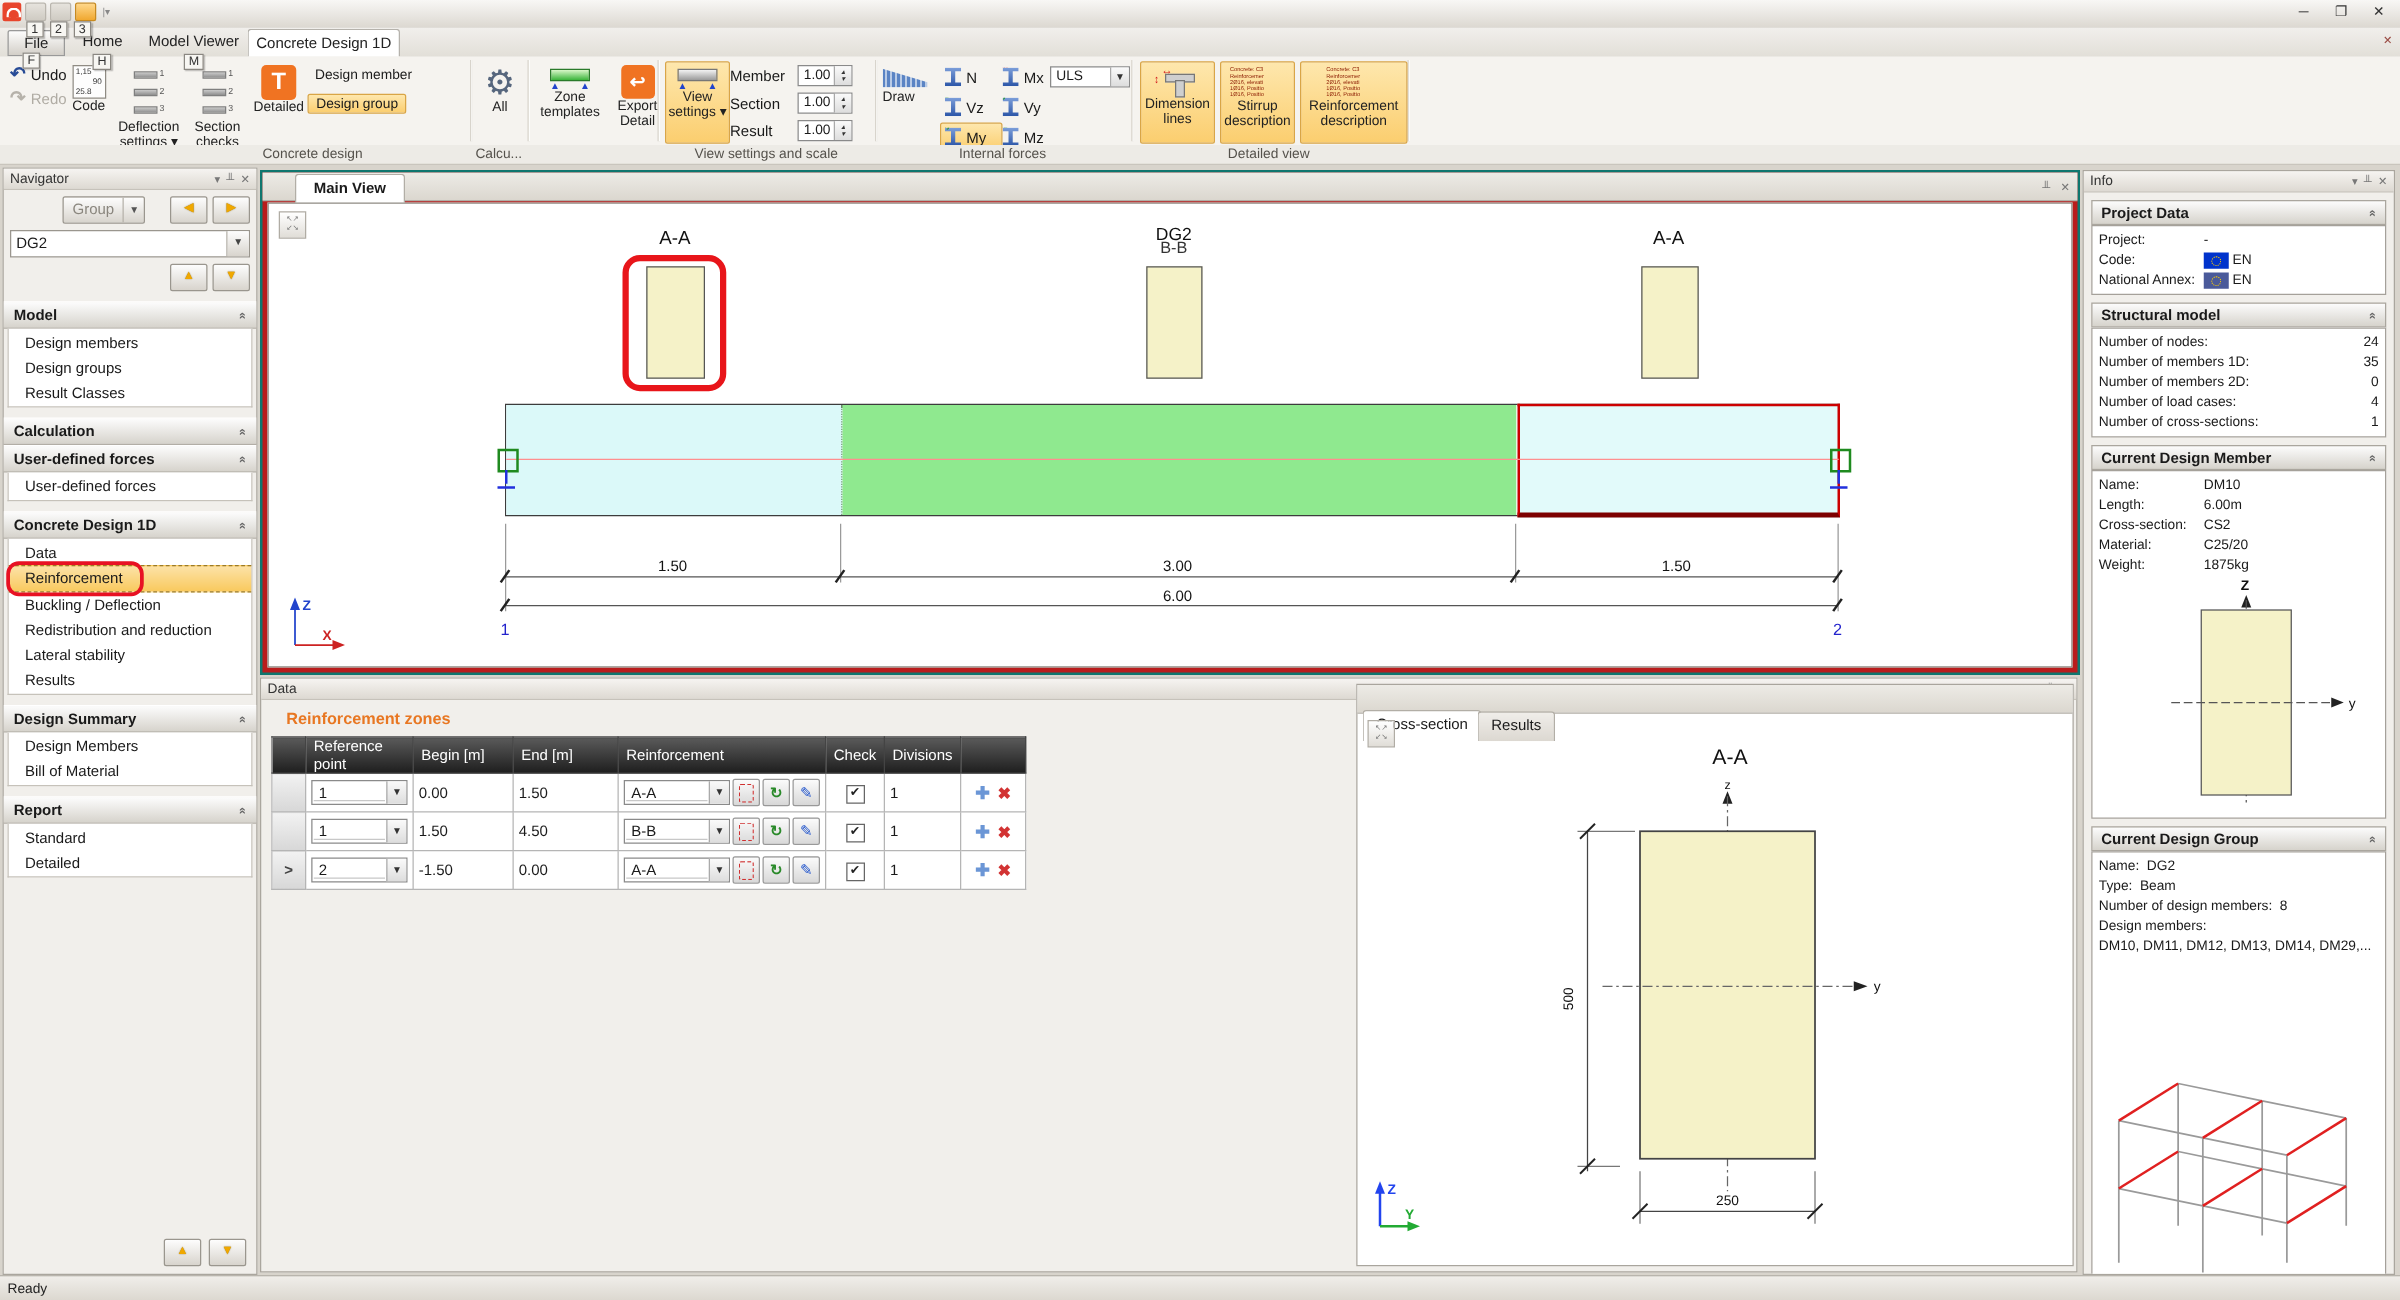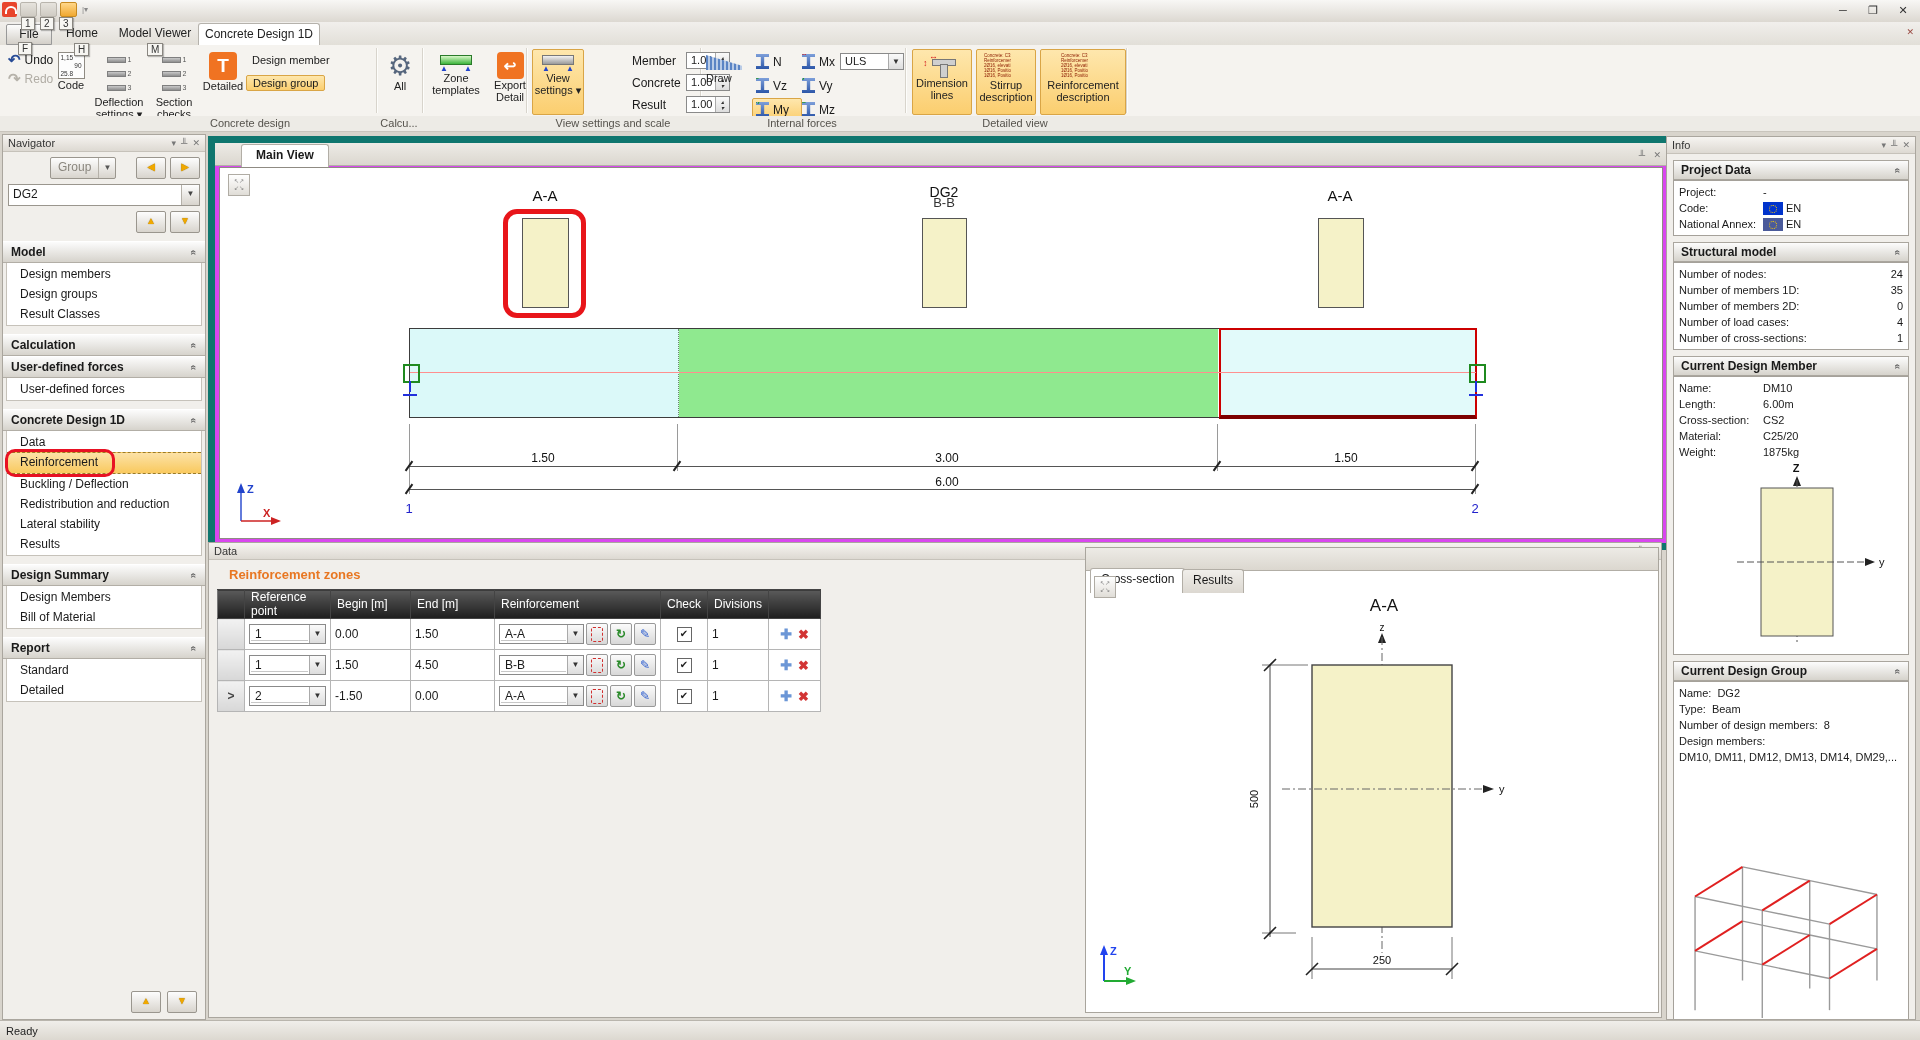--- a/index.html
+++ b/index.html
@@ -57,21 +57,21 @@
     background:linear-gradient(#d8f7c8,#3cb53c);}
   .beamicon.gray .bar{border-color:#777;background:linear-gradient(#f2f2f2,#9a9a9a);}
   .beamicon .s1,.beamicon .s2{position:absolute;bottom:-1px;font-size:8px;color:#2244cc;line-height:8px;}
   .beamicon .s1{left:2px;} .beamicon .s2{right:2px;}
   .smallbtn{position:absolute;font-size:11px;padding:1px 6px;cursor:pointer;}
   .drawbtn{position:absolute;display:flex;flex-direction:column;align-items:flex-start;font-size:11px;color:#222;}
   .drawicon{width:36px;height:15px;margin-bottom:2px;clip-path:polygon(0 0,100% 72%,100% 100%,0 100%);
     background:repeating-linear-gradient(90deg,#5b84c4 0 2px,#b9cbe6 2px 4px);}
   .scalebox{position:absolute;left:584px;top:7px;display:flex;flex-direction:column;gap:5px;}
   .srow{display:flex;align-items:center;gap:8px;height:17px;}
-  .slabel{width:46px;font-size:12px;padding-left:48px;}
+  .slabel{width:46px;font-size:12px;}
   .spin{width:44px;height:17px;border:1px solid #8a8a8a;background:#fff;display:flex;box-sizing:border-box;}
   .spin .sv{flex:1;font-size:11px;padding:1px 0 0 4px;}
   .spin .sud{width:13px;border-left:1px solid #aaa;background:linear-gradient(#fafafa,#ddd);
     display:flex;flex-direction:column;align-items:center;justify-content:center;font-size:6px;line-height:6px;color:#333;font-style:normal;}
   .fcol{position:absolute;display:flex;flex-direction:column;gap:1px;}
   .fbtn{display:flex;align-items:center;gap:4px;width:42px;height:21px;padding:0 3px;border:1px solid transparent;border-radius:2px;cursor:pointer;}
   .fbtn.active{background:linear-gradient(#fee7ad,#fbce6f);border-color:#d9a546;}
   .ib{position:relative;width:13px;height:15px;flex:0 0 13px;
     background:linear-gradient(#7d9fda,#2c56a8);
     clip-path:polygon(0 0,100% 0,100% 20%,63% 20%,63% 80%,100% 80%,100% 100%,0 100%,0 80%,37% 80%,37% 20%,0 20%);}
@@ -111,21 +111,21 @@
   .nav-hdr .sp{flex:1;}
   .chev{display:inline-block;transform:rotate(90deg);color:#666;font-size:10px;}
   .nav-items{list-style:none;margin:0 3px 8px;padding:1px 0;background:#fff;border:1px solid #c6c2ba;border-top:none;}
   .nav-item{position:relative;height:20px;line-height:20px;padding-left:13px;font-size:12px;cursor:pointer;white-space:nowrap;}
   .nav-item.disabled{color:#a8a49c;}
   .nav-item.active{background:linear-gradient(#fce2a7,#f9c95e);border-top:1px dashed #9a7a28;border-bottom:1px dashed #9a7a28;line-height:18px;}
   .nav-item.annotated::after{content:"";position:absolute;left:-2px;top:-4px;bottom:-4px;width:104px;
     border:3px solid #e81123;border-radius:10px;pointer-events:none;}
   .nav-bottom{margin-top:auto;padding:4px 8px 6px;display:flex;justify-content:flex-end;gap:6px;}
   
-  .mainview{left:208px;top:136px;width:1452px;height:400px;background:#d946ef;border:7px solid #0f766e;}
+  .mainview{left:208px;top:136px;width:1452px;height:400px;background:#b91c1c;border:2px solid #0f766e;}
   .mv-tabs{position:absolute;left:0;right:0;top:0;height:22px;background:linear-gradient(#edebe6,#dbd7cf);border-bottom:1px solid #b2aea6;}
   .mv-tab{position:absolute;left:26px;top:1px;height:21px;background:#fff;border:1px solid #b2aea6;border-bottom:none;
     border-radius:3px 3px 0 0;padding:3px 14px 0;font-weight:bold;font-size:12px;}
   .mv-icons{position:absolute;right:6px;top:4px;}
   .mv-canvas{position:absolute;left:4px;right:4px;top:24px;bottom:4px;background:#fff;border:1px solid #8f8b83;}
   .fitbox{position:absolute;left:8px;top:6px;width:22px;height:22px;border:1px solid #b0aca4;background:linear-gradient(#fff,#e0ddd7);
     font-size:6px;color:#777;line-height:7px;text-align:center;padding-top:3px;box-sizing:border-box;cursor:pointer;}
   .mv-draw{position:absolute;left:1px;top:11px;right:0;bottom:0;}
   .mv-lbl{position:absolute;transform:translateX(-50%);font-size:15px;color:#111;white-space:nowrap;}
   .mv-sub{position:absolute;transform:translateX(-50%);font-size:13px;color:#333;white-space:nowrap;}
@@ -314,21 +314,21 @@
         <span class="spin">
           <span class="sv">1.00</span>
           <span class="sud">
             <i>▴</i>
             <i>▾</i>
           </span>
         </span>
       </div>
 
       <div class="srow">
-        <span class="slabel">Concrete</span>
+        <span class="slabel">Section</span>
         <span class="spin">
           <span class="sv">1.00</span>
           <span class="sud">
             <i>▴</i>
             <i>▾</i>
           </span>
         </span>
       </div>
 
       <div class="srow">

